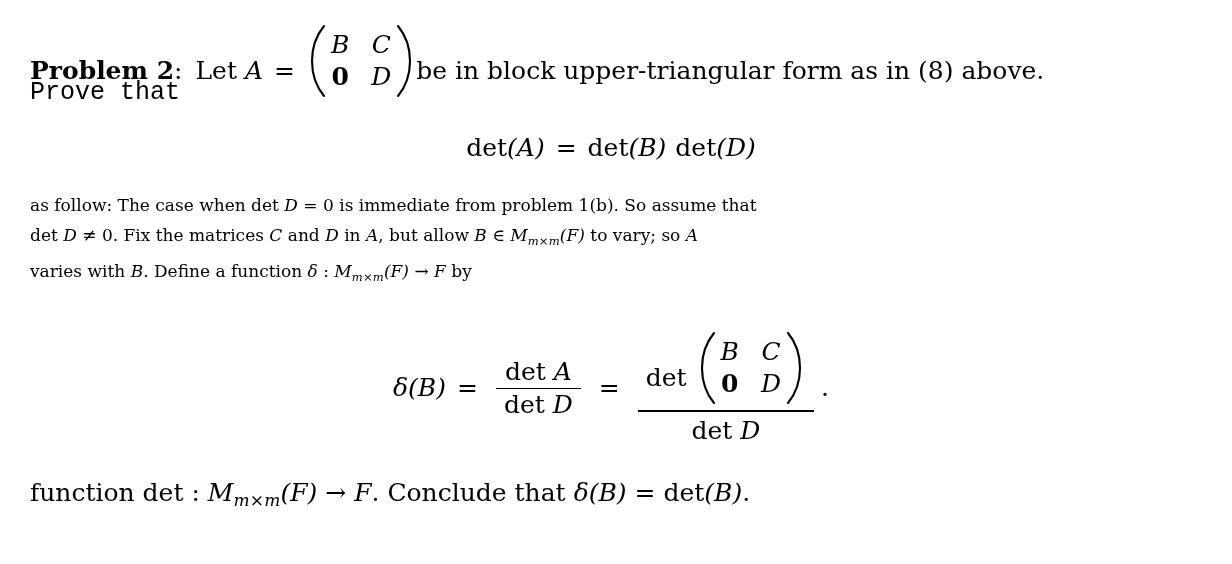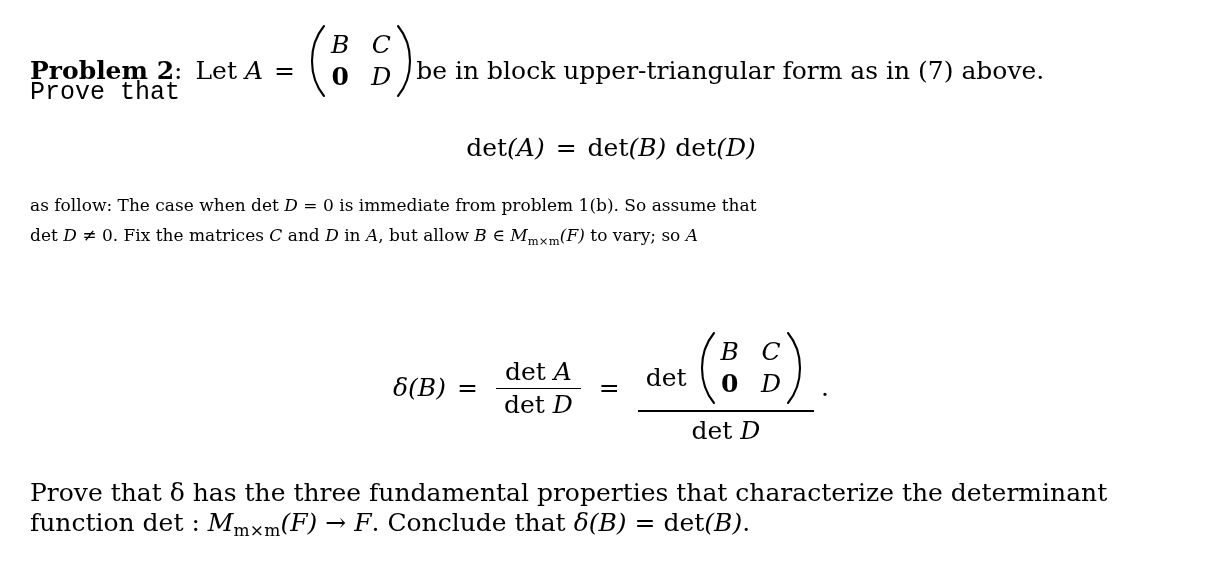--- a/index.html
+++ b/index.html
@@ -126,20 +126,21 @@
   .frac-big .frac-num { padding-bottom: 5px; }
   .frac-big .frac-den { padding-top: 4px; }
 
   .detfn { font-style: normal; }
   .thinspace { display: inline-block; width: 5px; }
   .medspace { display: inline-block; width: 9px; }
 
   .sub {
     font-size: 0.68em;
     vertical-align: -0.32em;
+    font-style: italic;
     letter-spacing: 0.2px;
   }
 
   
   #para-assume {
     position: absolute;
     left: 0;
     top: 190px;
     width: 1162px;
     font-size: 17px;
@@ -190,21 +191,21 @@
               <span class="matrix-cell mi">B</span>
               <span class="matrix-cell mi">C</span>
               <span class="matrix-cell mb">0</span>
               <span class="matrix-cell mi">D</span>
             </span>
             <span class="paren">
               <svg width="17" height="74" viewBox="0 0 17 74" aria-hidden="true">
                 <path d="M2 2 C11 13, 14 24, 14 37 C14 50, 11 61, 2 72" fill="none" stroke="#000" stroke-width="2.1" stroke-linecap="round"></path>
               </svg>
             </span>
-          </span><span class="mr">be in block upper-triangular form as in (7) above.</span>
+          </span><span class="mr">be in block upper-triangular form as in (8) above.</span>
       </span>
 
       <span id="intro-line-2">Prove that</span>
     </div>
 
     <div class="display-eq" id="eq-det">
       <span class="eq-row">
         <span class="detfn">det</span>
           <span class="mi">(A)</span>
           <span class="op">=</span>
@@ -218,20 +219,23 @@
 
     <div id="para-assume">
       <span class="jl-spread">
         <span class="nowrap"><span class="mr">as follow: The case when det</span>&nbsp;<span class="mi">D</span>&nbsp;<span class="mr">= 0 is immediate from problem 1(b). So assume that</span></span>
       </span>
 
       <span class="jl-spread">
         <span class="nowrap"><span class="mr">det</span>&nbsp;<span class="mi">D</span>&nbsp;<span class="mr">≠ 0. Fix the matrices</span>&nbsp;<span class="mi">C</span>&nbsp;<span class="mr">and</span>&nbsp;<span class="mi">D</span>&nbsp;<span class="mr">in</span>&nbsp;<span class="mi">A</span><span class="mr">, but allow</span>&nbsp;<span class="mi">B</span>&nbsp;<span class="mr">∈</span>&nbsp;<span class="mi">M</span><span class="sub">m×m</span><span class="mi">(F)</span>&nbsp;<span class="mr">to vary; so</span>&nbsp;<span class="mi">A</span></span>
       </span>
 
+      <span class="justify-line">
+        <span class="mr">varies with</span>&nbsp;<span class="mi">B</span><span class="mr">. Define a function</span>&nbsp;<span class="mi">δ</span>&nbsp;<span class="mr">:</span>&nbsp;<span class="mi">M</span><span class="sub">m×m</span><span class="mi">(F)</span>&nbsp;<span class="mr">→</span>&nbsp;<span class="mi">F</span>&nbsp;<span class="mr">by</span>
+      </span>
     </div>
 
     <div class="display-eq" id="eq-delta">
       <span class="eq-row">
 
         <span class="mi">δ</span>
           <span class="mi">(B)</span>
 
         <span class="op">=</span>
 
@@ -264,22 +268,19 @@
               </span></span>
           <span class="frac-bar"></span>
           <span class="frac-den"><span class="detfn">det</span>&nbsp;<span class="mi">D</span></span>
         </span>
 
         <span class="period">.</span>
       </span>
     </div>
 
     <div id="para-conclude">
-      <span class="jl-spread">
-        <span class="nowrap">Prove that δ has the three fundamental properties that characterize the determinant</span>
-      </span>
       <span class="justify-line">
         <span class="mr">function det :</span>&nbsp;<span class="mi">M</span><span class="sub">m×m</span><span class="mi">(F)</span>&nbsp;<span class="mr">→</span>&nbsp;<span class="mi">F</span><span class="mr">. Conclude that</span>&nbsp;<span class="mi">δ</span><span class="mi">(B)</span>&nbsp;<span class="mr">=</span>&nbsp;<span class="detfn">det</span><span class="mi">(B)</span><span class="mr">.</span>
       </span>
     </div>
 
   </div>
 </div>
 
 </body></html>

